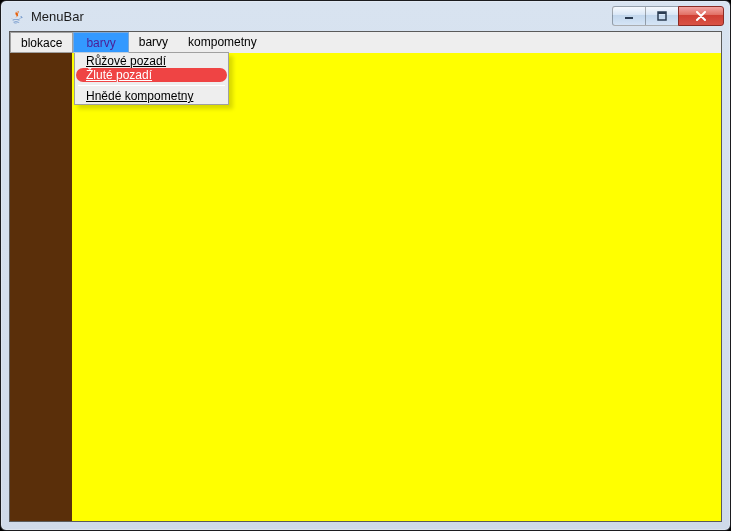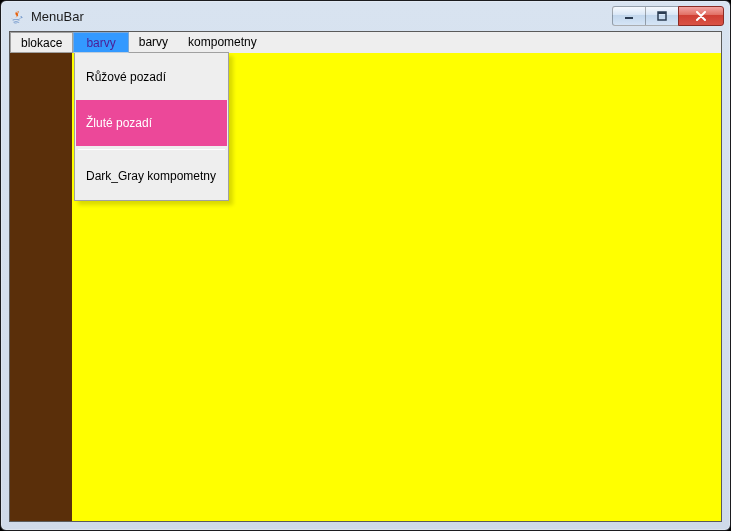--- a/index.html
+++ b/index.html
@@ -128,27 +128,29 @@
       left: 64px;
       width: 155px;
       background: #eeeeee;
       border: 1px solid #a0a0a0;
       box-shadow: 4px 4px 4px rgba(0,0,0,0.15);
       z-index: 20;
       padding: 1px;
       font-size: 12px;
     }
     .dropdown-item {
-      padding: 16px 10px;
+      padding: 0 10px;
       color: #000;
       cursor: default;
+      text-decoration: underline;
     }
     .dropdown-item.highlight {
-      background: #ec4899;
+      background: #ef4444;
       color: #fff;
+      border-radius: 7px;
     }
     .dropdown-sep {
       height: 1px;
       background: #b8b8b8;
       margin: 3px 2px;
       border-bottom: 1px solid #ffffff;
     }
     svg { display: block; }
   </style>
 </head>
@@ -197,16 +199,16 @@
 
     <div class="content">
       <div class="side-panel"></div>
       <div class="main-panel"></div>
     </div>
 
     <div class="dropdown">
       <div class="dropdown-item">Růžové pozadí</div>
       <div class="dropdown-item highlight">Žluté pozadí</div>
       <div class="dropdown-sep"></div>
-      <div class="dropdown-item">Dark_Gray kompometny</div>
+      <div class="dropdown-item">Hnědé kompometny</div>
     </div>
   </div>
 </div>
 
 </body></html>

